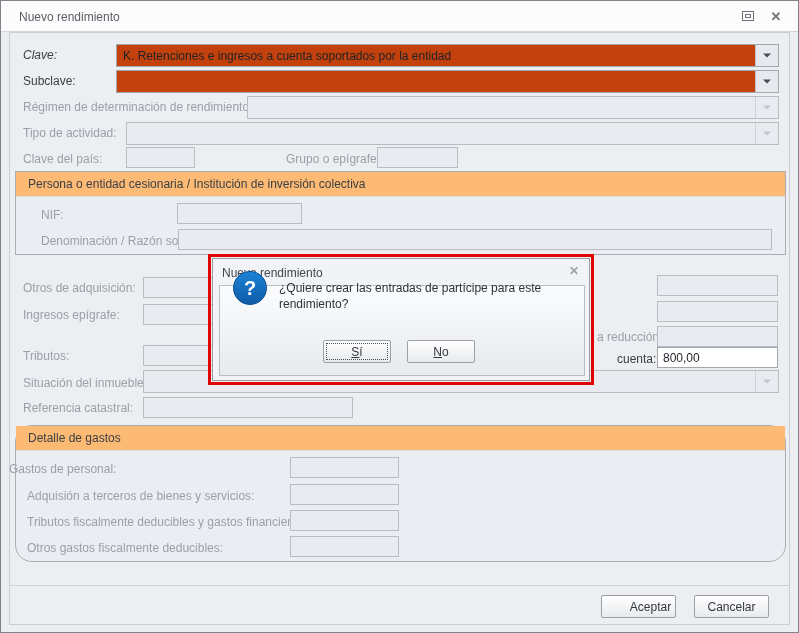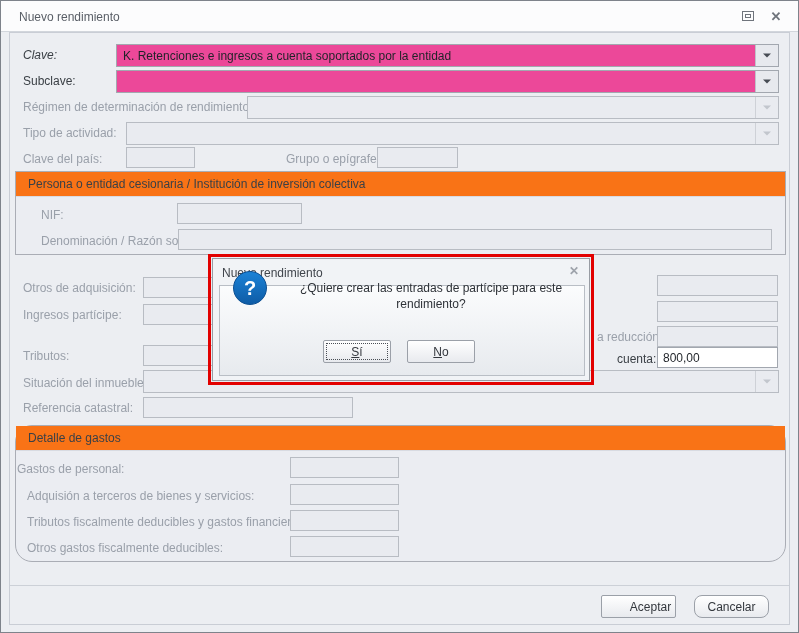--- a/index.html
+++ b/index.html
@@ -23,33 +23,33 @@
   .lbl { position:absolute; color:#3b4046; white-space:nowrap; line-height:14px; }
   .lbl.dis { color:#9aa0aa; }
 
   .field {
     position:absolute; background:#ffffff; border:1px solid #a2a7af;
     font-family:"Liberation Sans", sans-serif; font-size:12px; color:#1f2328;
     padding:0 5px; height:21px;
   }
   .field.dis { background:#e9ebf0; border-color:#b8bcc3; }
 
-  .combo { position:absolute; background:#ec4899; border:1px solid #a2a7af; height:23px; }
+  .combo { position:absolute; background:#c2410c; border:1px solid #a2a7af; height:23px; }
   .combo .txt { position:absolute; left:6px; right:28px; top:50%; transform:translateY(-50%);
                 white-space:nowrap; overflow:hidden; color:#1f2328; }
   .combo .dd { position:absolute; right:0; top:0; bottom:0; width:23px;
                background:#e7e9ee; border-left:1px solid #bfc3ca; }
   .combo .dd::after { content:""; position:absolute; left:50%; top:50%;
                transform:translate(-50%,-30%); border:4px solid transparent; border-top-color:#474c54; }
   .combo.dis { background:#e9ebf0; border-color:#b8bcc3; }
   .combo.dis .dd { background:#e9ebf0; border-left-color:#ced1d7; }
   .combo.dis .dd::after { border-top-color:#c2c6cd; }
 
   .groupbox { position:absolute; border:1px solid #aaadb5; background:#ebedf2; }
-  .groupbox .ghead { height:25px; background:#f97316; border-bottom:1px solid #d8dbe2;
+  .groupbox .ghead { height:25px; background:#fdba74; border-bottom:1px solid #d8dbe2;
                      line-height:25px; padding-left:12px; color:#3b4046; }
 
   .btn {
     position:absolute; background:linear-gradient(#ffffff,#e8eaee);
     border:1px solid #9ba0a8; border-radius:2px; color:#33373d;
     font-family:"Liberation Sans", sans-serif; font-size:12px; text-align:center;
     height:23px; padding:0; cursor:default;
   }
   .key { text-decoration:underline; }
 
@@ -60,21 +60,21 @@
   .msgbox { position:absolute; left:211px; top:257px; width:378px; height:123px;
             background:#f1f3f6; border:1px solid #989ca3; z-index:10; }
   .msgbox-titlebar { position:absolute; left:0; top:0; right:0; height:25px; }
   .msgbox-title { position:absolute; left:9px; top:7px; color:#40454c; }
   .msgbox-close { position:absolute; right:10px; top:5px; color:#9ea3ab; font-size:12px; font-weight:bold; }
   .msgbox-body { position:absolute; left:6px; top:26px; width:366px; height:91px;
                  background:linear-gradient(#fbfcfd,#e7eaee); border:1px solid #b9bec5; }
   .qicon { position:absolute; left:20px; top:12px; width:34px; height:34px; border-radius:50%;
            background:linear-gradient(#1b82d6,#0e5ca6); border:1px solid #0a4f93;
            color:#ffffff; font-size:20px; font-weight:bold; text-align:center; line-height:33px; }
-  .msg { position:absolute; left:66px; top:21px; right:6px; color:#2e3238; line-height:16px;text-align:center; }
+  .msg { position:absolute; left:66px; top:21px; right:6px; color:#2e3238; line-height:16px; }
   .btn-yes { outline:1px dotted #4a4e55; outline-offset:-4px; }
 </style>
 </head>
 <body>
 
 <div class="window">
 
   <div class="titlebar">
     <span class="title">Nuevo rendimiento</span>
     <span class="winbtn" style="left:738px;">
@@ -118,21 +118,21 @@
   </div>
   <span class="lbl dis" style="left:40px;top:207px;">NIF:</span>
   <input class="field dis" style="left: 176px; top: 202px; width: 125px;">
   <span class="lbl dis" style="left:40px;top:233px;">Denominación / Razón social:</span>
   <input class="field dis" style="left: 177px; top: 228px; width: 594px;">
 
   <span class="lbl dis" style="left:22px;top:280px;">Otros de adquisición:</span>
   <input class="field dis" style="left: 142px; top: 276px; width: 130px;">
   <input class="field dis" style="left: 656px; top: 274px; width: 121px;">
 
-  <span class="lbl dis" style="left:22px;top:307px;">Ingresos partícipe:</span>
+  <span class="lbl dis" style="left:22px;top:307px;">Ingresos epígrafe:</span>
   <input class="field dis" style="left: 142px; top: 303px; width: 130px;">
   <input class="field dis" style="left: 656px; top: 300px; width: 121px;">
 
   <span class="lbl dis" style="left:596px;top:329px;">a reducción:</span>
   <input class="field dis" style="left: 656px; top: 325px; width: 121px;">
 
   <span class="lbl dis" style="left:22px;top:348px;">Tributos:</span>
   <input class="field dis" style="left: 142px; top: 344px; width: 130px;">
   <span class="lbl" style="left:616px;top:351px;">cuenta:</span>
   <input class="field" style="left: 656px; top: 346px; width: 121px;" value="800,00">
@@ -141,32 +141,32 @@
   <div class="combo dis" style="left:142px;top:369px;width:636px;">
     <span class="dd"></span>
   </div>
 
   <span class="lbl dis" style="left:22px;top:400px;">Referencia catastral:</span>
   <input class="field dis" style="left: 142px; top: 396px; width: 210px;">
 
   <div class="groupbox" style="left:14px;top:424px;width:771px;height:137px;border-radius:17px;">
     <div class="ghead">Detalle de gastos</div>
   </div>
-  <span class="lbl dis" style="left:16px;top:461px;">Gastos de personal:</span>
+  <span class="lbl dis" style="left:8px;top:461px;">Gastos de personal:</span>
   <input class="field dis" style="left: 289px; top: 456px; width: 109px;">
   <span class="lbl dis" style="left:26px;top:488px;">Adquisión a terceros de bienes y servicios:</span>
   <input class="field dis" style="left: 289px; top: 483px; width: 109px;">
   <span class="lbl dis" style="left:26px;top:514px;">Tributos fiscalmente deducibles y gastos financieros:</span>
   <input class="field dis" style="left: 289px; top: 509px; width: 109px;">
   <span class="lbl dis" style="left:26px;top:540px;">Otros gastos fiscalmente deducibles:</span>
   <input class="field dis" style="left: 289px; top: 535px; width: 109px;">
 
   <div class="footer-sep"></div>
   <button class="btn" style="left:600px;top:594px;width:75px;padding-left:24px;">Aceptar</button>
-  <button class="btn" style="left:693px;top:594px;width:75px;border-radius:8px;">Cancelar</button>
+  <button class="btn" style="left:693px;top:594px;width:75px;">Cancelar</button>
 
   <div class="highlight"></div>
 
   <div class="msgbox">
     <div class="msgbox-titlebar">
       <span class="msgbox-title">Nuevo rendimiento</span>
       <span class="msgbox-close">✕</span>
     </div>
     <div class="msgbox-body"></div>
     <div class="qicon">

